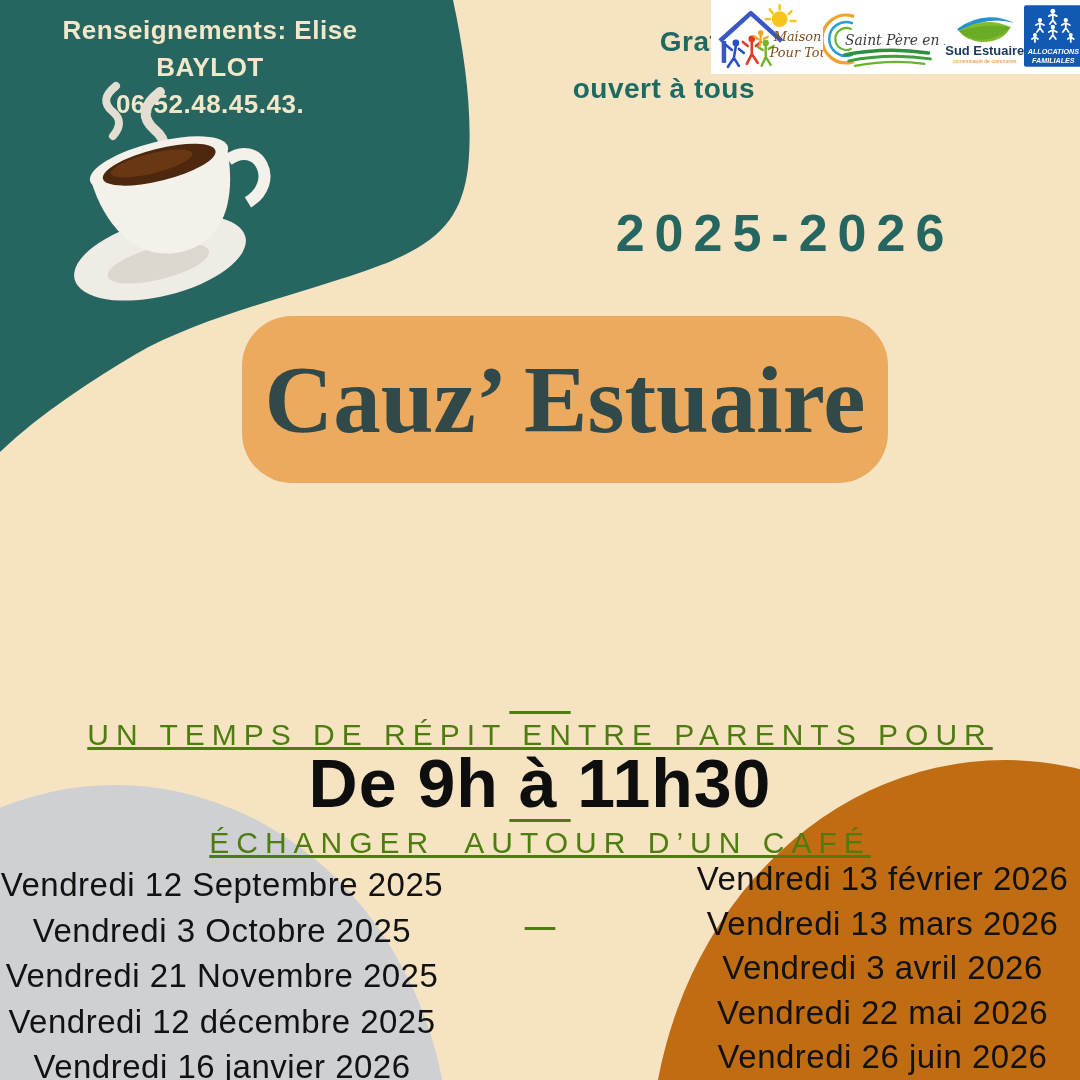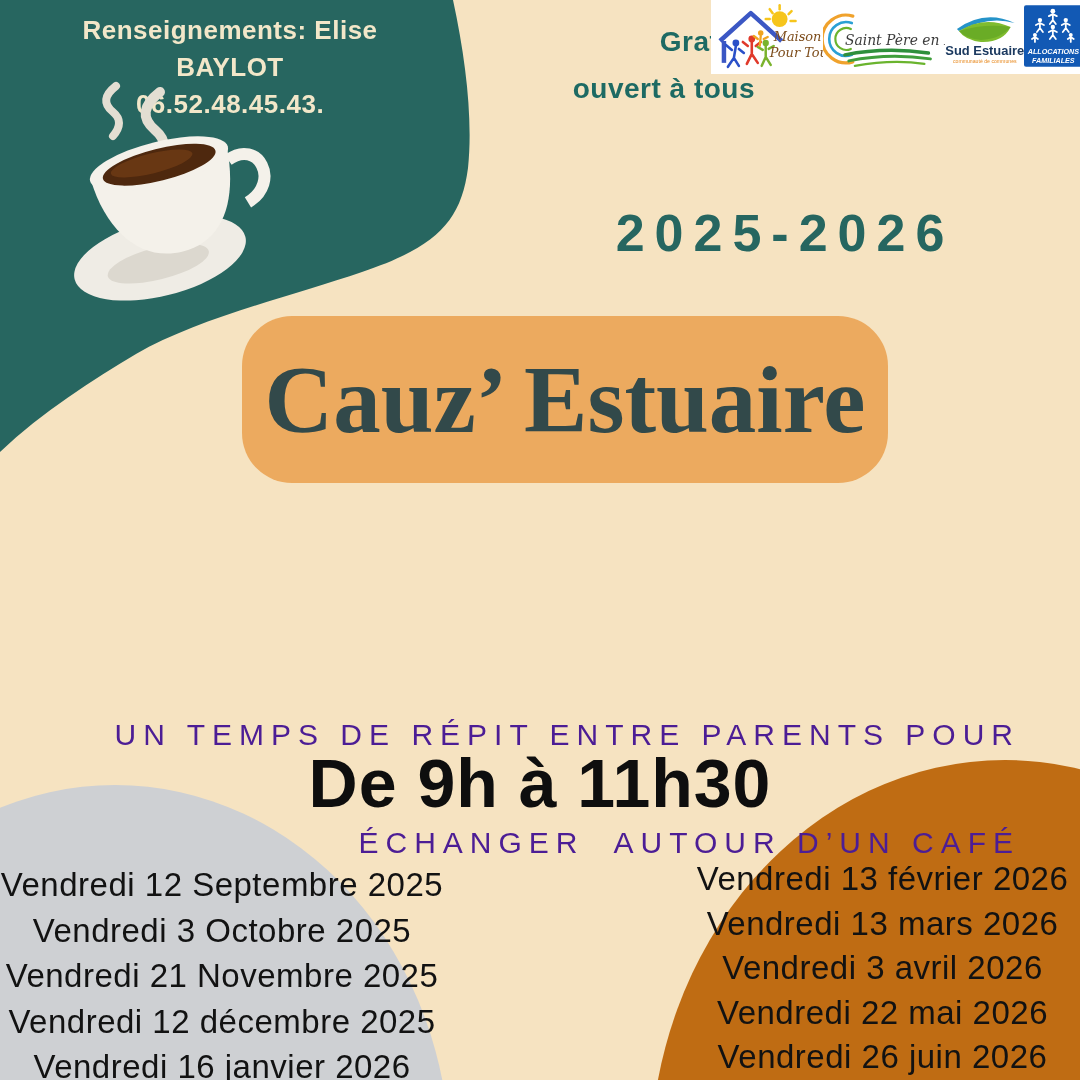--- a/index.html
+++ b/index.html
@@ -6,42 +6,42 @@
   .canvas{
     position:relative;width:1080px;height:1080px;overflow:hidden;
     background:#f6e3c1;font-family:"Liberation Sans",sans-serif;
   }
   .abs{position:absolute;}
   
   .blob-teal{left:0;top:0;}
   .blob-gray{left:-220px;top:785px;width:670px;height:750px;border-radius:50%;background:#ced0d3;}
   .blob-brown{left:650px;top:760px;width:710px;height:810px;border-radius:50%;background:#bf6c13;}
   
-  .contact{left:28px;top:12px;width:404px;text-align:center;color:#f2e7c9;font-weight:700;
+  .contact{left:8px;top:12px;width:404px;text-align:center;color:#f2e7c9;font-weight:700;
            font-size:26px;line-height:37px;letter-spacing:.5px;}
   
   .badge{left:455px;top:10px;width:300px;text-align:right;color:#1d6a63;font-weight:700;
          font-size:28px;line-height:47px;letter-spacing:.5px;margin-top:8px;}
   
   .logo-bar{left:711px;top:0;width:369px;height:68px;background:#ffffff;display:flex;
             align-items:center;justify-content:space-between;padding:3px;}
   .logo-bar svg{display:block;}
   
   .season{left:560px;top:203px;width:450px;text-align:center;color:#266660;font-weight:700;
           font-size:52px;letter-spacing:10px;}
   
   .title-pill{left:242px;top:316px;width:646px;height:167px;border-radius:50px;background:#ecaa5f;
               display:flex;align-items:center;justify-content:center;}
   .title-pill .t{font-family:"Liberation Serif",serif;font-weight:600;font-size:95px;color:#32494a;}
   
   .location{left:290px;top:524px;width:480px;text-align:center;color:#1d6a63;font-weight:700;
             font-size:38px;line-height:49px;letter-spacing:1px;}
   
-  .tagline{left:60px;top:645px;width:960px;text-align:right;color:#4c1d95;font-weight:400;
-           font-size:30px;line-height:36px;letter-spacing:7px;white-space:pre;}
+  .tagline{left:60px;top:645px;width:960px;text-align:center;color:#4d7c0f;font-weight:400;
+           font-size:30px;line-height:36px;letter-spacing:7px;white-space:pre;text-decoration:underline;}
   
   .time{left:290px;top:744px;width:500px;text-align:center;color:#0e0e0e;font-weight:700;
         font-size:68px;letter-spacing:1px;}
   
   .dates{list-style:none;margin:0;padding:0;text-align:center;color:#121212;font-weight:400;
          font-size:33px;letter-spacing:.5px;}
   .dates-left{left:-3px;top:862px;width:450px;line-height:45.5px;}
   .dates-right{left:670px;top:857px;width:425px;line-height:44.5px;}
 </style>
 </head>

